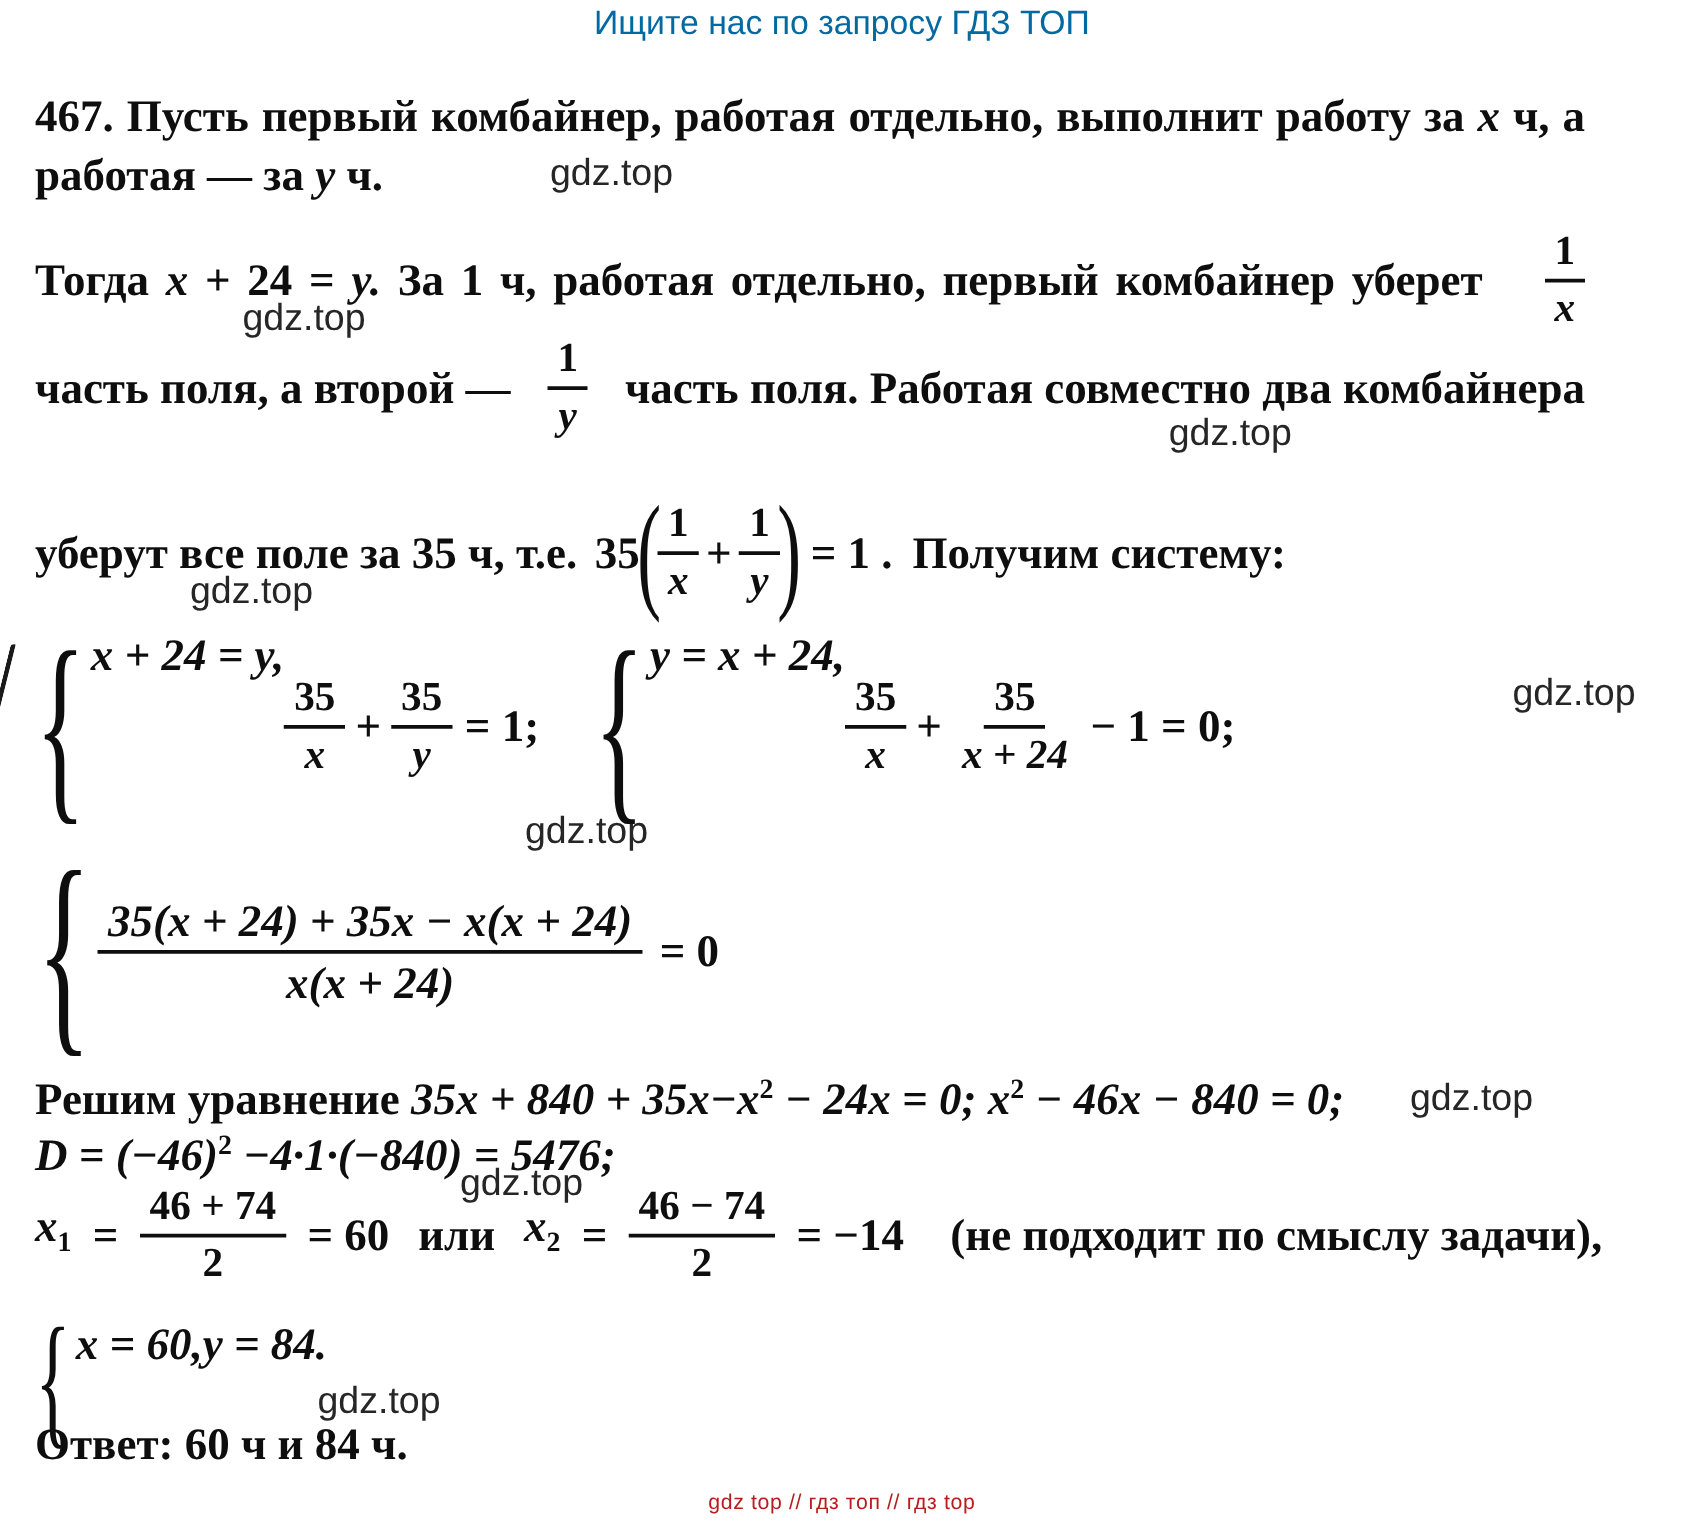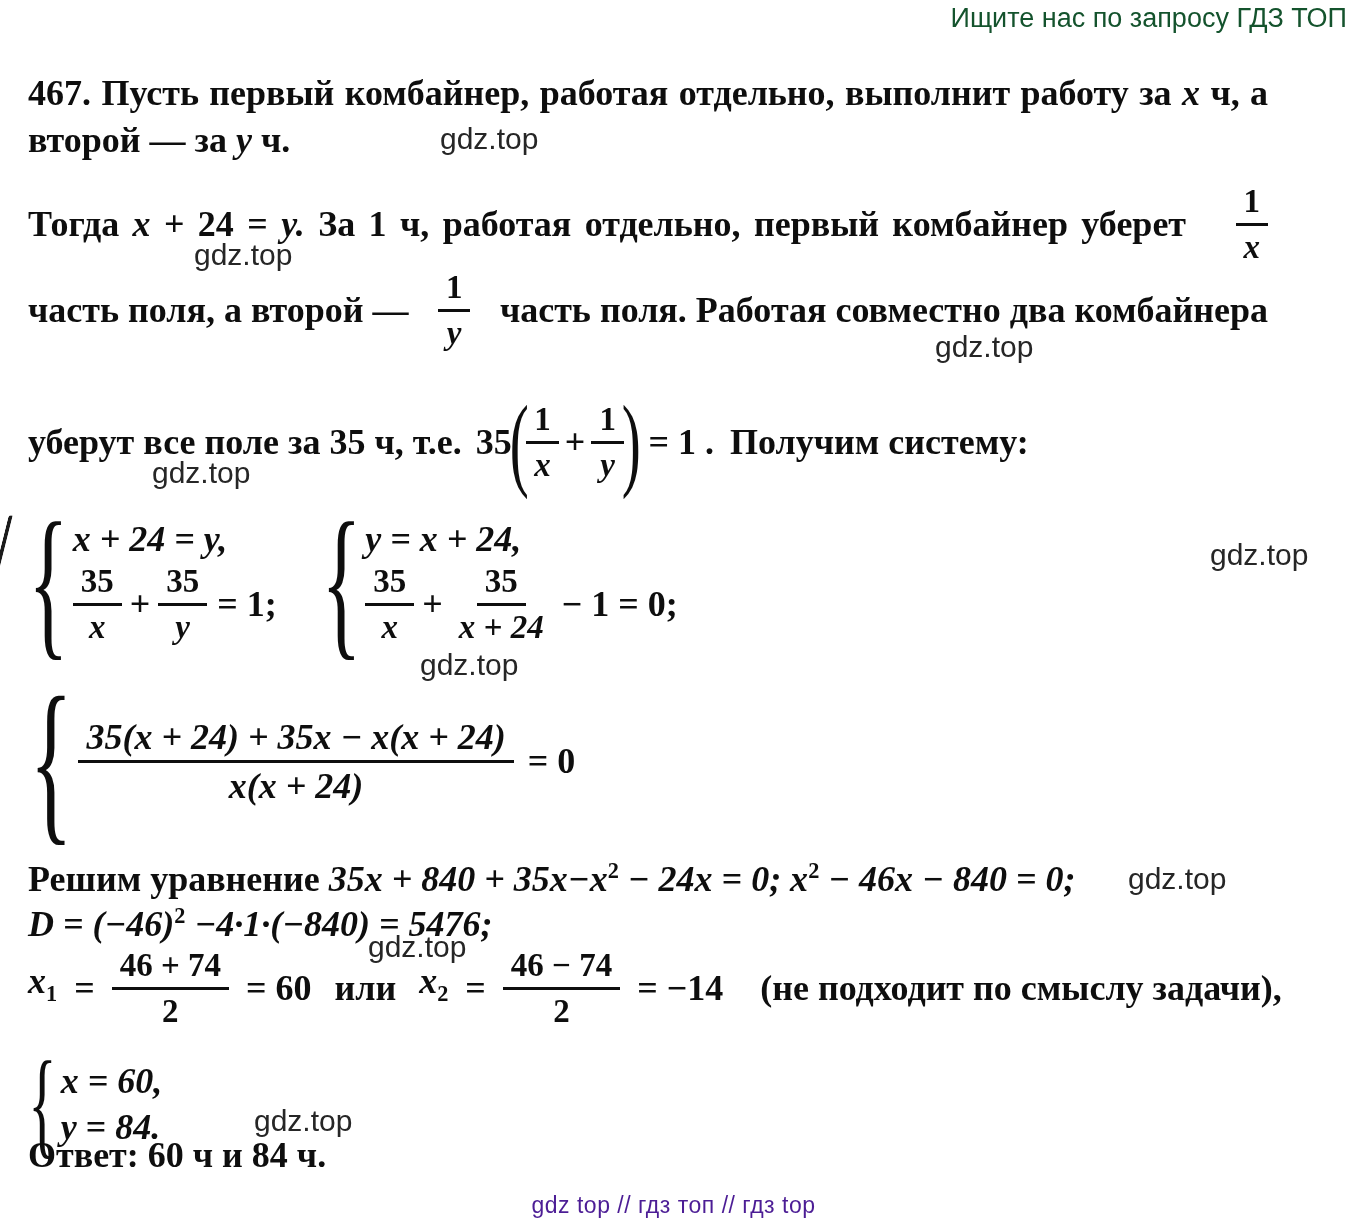--- a/index.html
+++ b/index.html
@@ -1,40 +1,40 @@
 <!DOCTYPE html>
 <html><head>
 <meta charset="utf-8">
 <style>
   html,body{margin:0;padding:0;background:#ffffff;}
   .page{position:relative;width:1347px;height:1229px;background:#ffffff;overflow:hidden;
         font-family:"Liberation Serif", serif;color:#0e0e0e;}
-  .promo{position:absolute;top:3px;left:0;right:0;text-align:right;
-         font-family:"Liberation Sans", sans-serif;font-size:27px;color:#14532d;}
+  .promo{position:absolute;top:3px;left:0;right:0;text-align:center;
+         font-family:"Liberation Sans", sans-serif;font-size:27px;color:#0369a1;}
   .footer{position:absolute;top:1192px;left:0;right:0;text-align:center;
-          font-family:"Liberation Sans", sans-serif;font-size:23px;color:#4c1d95;letter-spacing:.5px;}
+          font-family:"Liberation Sans", sans-serif;font-size:17px;color:#b91c1c;letter-spacing:.5px;}
   .wm{position:absolute;font-family:"Liberation Sans", sans-serif;font-size:30px;color:#262626;white-space:nowrap;}
   .line{position:absolute;left:28px;font-size:36px;font-weight:700;line-height:46px;white-space:nowrap;}
   .jfull{width:1240px;white-space:normal;text-align:justify;text-align-last:justify;}
   .flexline{display:flex;align-items:center;}
   .jtext{text-align:justify;text-align-last:justify;white-space:normal;}
   .it{font-style:italic;}
   .frac{display:inline-flex;flex-direction:column;align-items:center;vertical-align:middle;
         font-size:33px;line-height:1.12;font-weight:700;}
   .frac .fnum{padding:1px 8px 3px;border-bottom:3px solid #0e0e0e;}
   .frac .fden{padding:3px 8px 0;}
   .bigfrac{font-size:36px;}
   .brace{font-weight:400;display:inline-block;transform:scaleX(.5);line-height:1;align-self:center;}
   .b2{font-size:168px;margin:0 -16px 0 -20px;}
   .b3{font-size:180px;margin:0 -16px 0 -20px;}
   .b2s{font-size:118px;margin:0 -10px 0 -14px;}
   .bigparen{font-weight:400;font-size:104px;line-height:1;display:inline-block;transform:scaleX(.55);margin:0 -10px;}
   sup{font-size:0.62em;font-weight:700;}
   sub{font-size:0.62em;font-weight:700;}
-  .scol{display:flex;flex-direction:column;justify-content:center;}
+  .scol{display:flex;justify-content:flex-end;}
   .system{display:flex;align-items:center;}
   .stray{position:absolute;left:2px;top:515px;width:6px;height:55px;
          border-left:4px solid #1a1a1a;transform:rotate(6deg) skewX(-8deg);border-radius:3px;}
 </style>
 </head>
 <body>
 
 <div class="page">
 
   <div class="promo">Ищите нас по запросу ГДЗ ТОП</div>
@@ -51,21 +51,21 @@
 
   <div class="stray"></div>
 
   <div class="line jfull" style="top:70px">
     <b>467.</b>
     <span>Пусть первый комбайнер, работая отдельно, выполнит работу за</span>
     <span class="it">x</span>
     <span>ч, а</span>
   </div>
   <div class="line" style="top:117px">
-    <span>второй — за</span>
+    <span>работая — за</span>
     <span class="it">y</span>
     <span>ч.</span>
   </div>
 
   <div class="line flexline" style="top:182px;width:1240px;justify-content:space-between;white-space:normal">
     <div class="jtext" style="width:1158px">
       <span>Тогда</span>
       <span class="it">x</span>
       <span>+ 24 =</span>
       <span class="it">y.</span>

